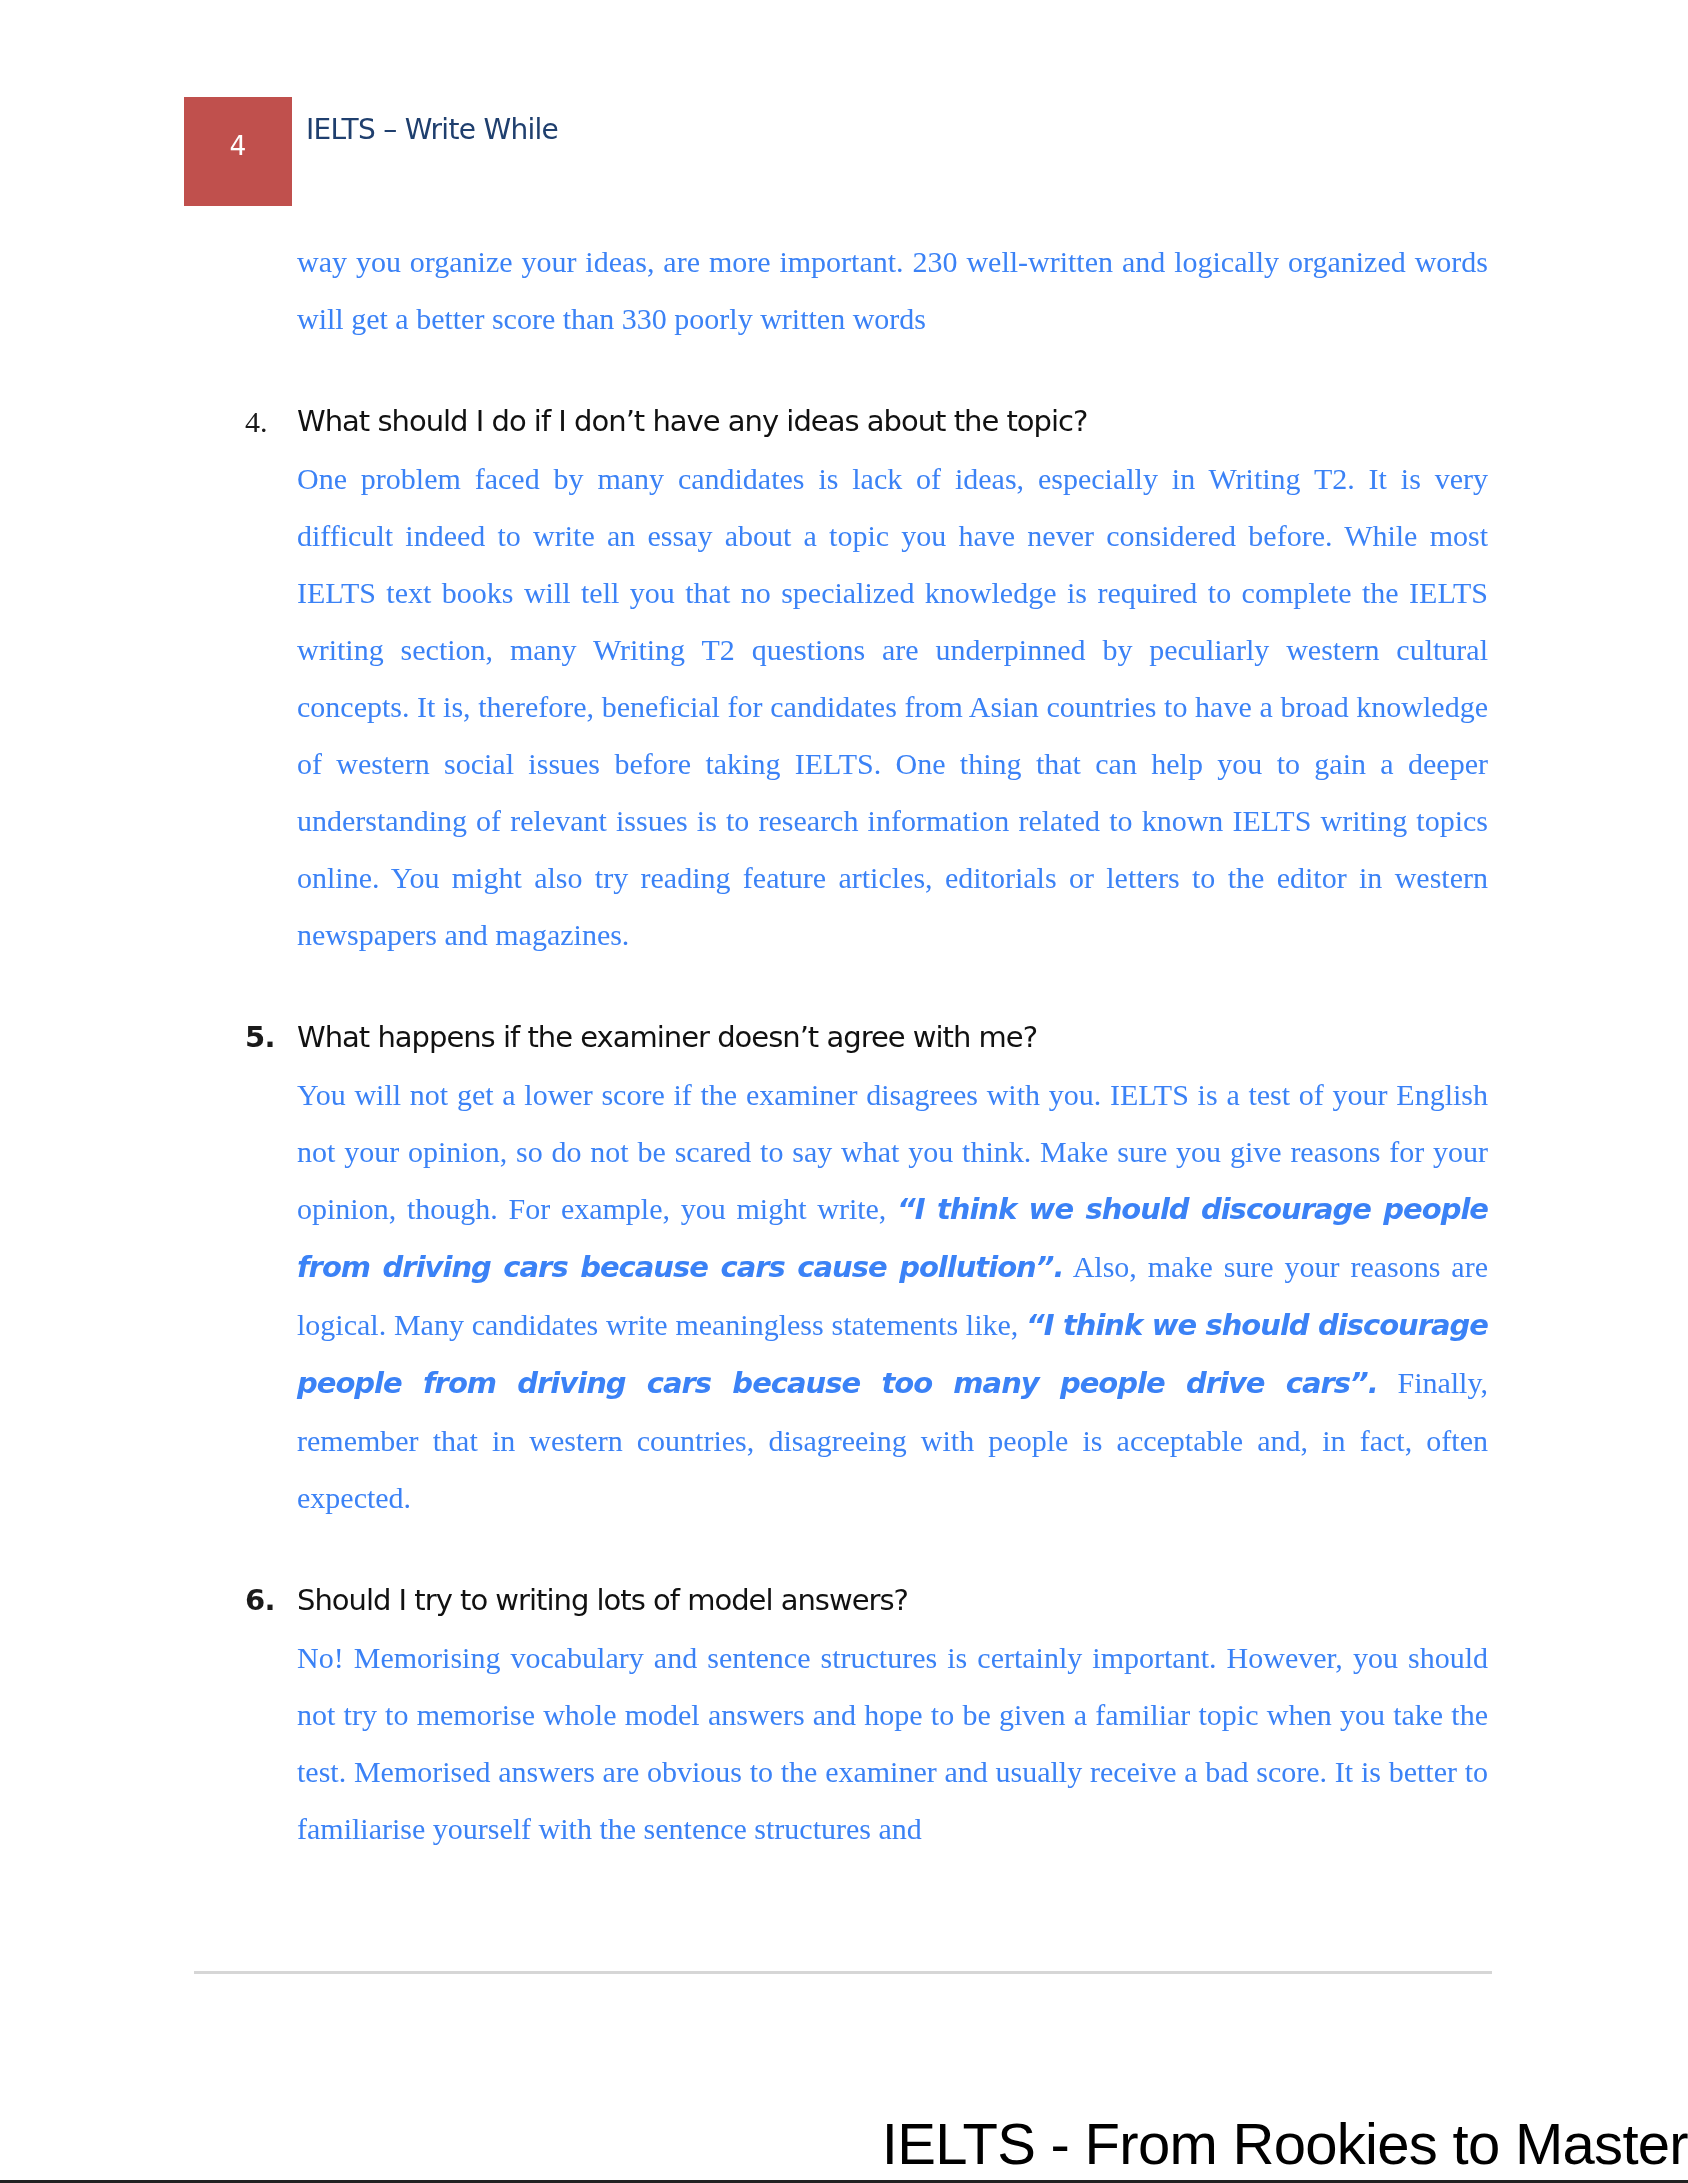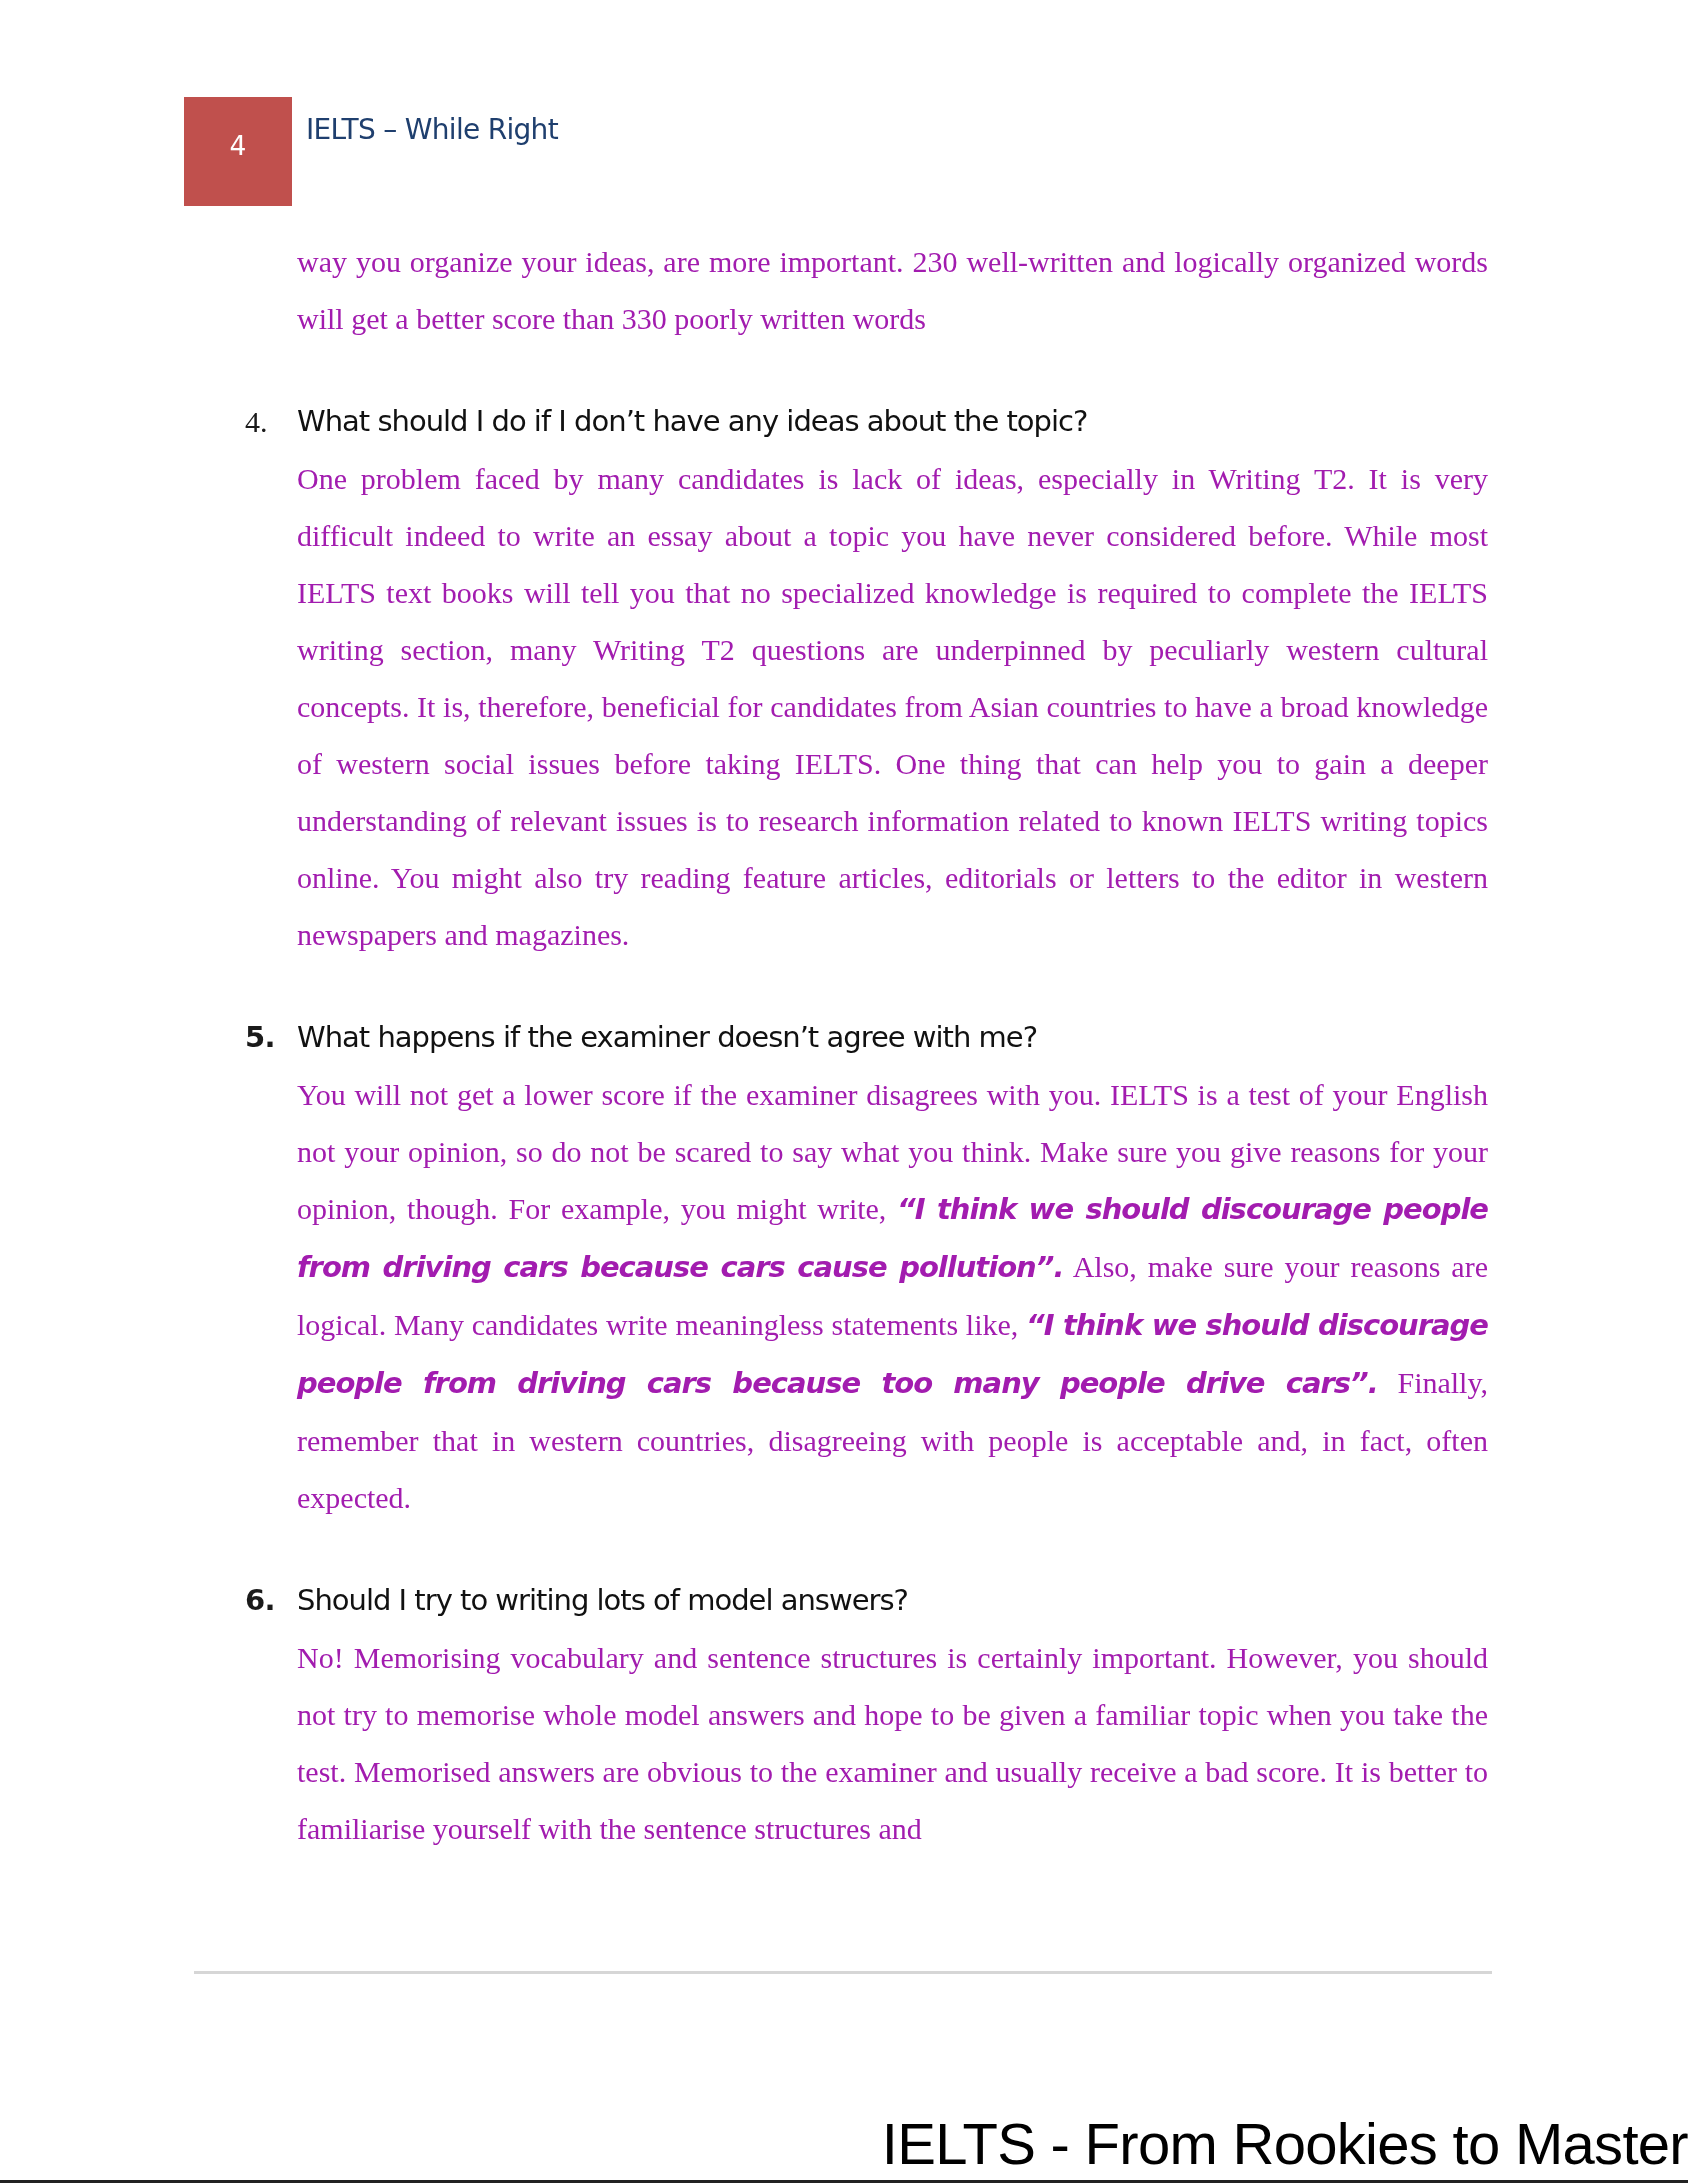--- a/index.html
+++ b/index.html
@@ -4,41 +4,41 @@
 <style>
   html, body { margin:0; padding:0; }
   body { width:1688px; height:2183px; background:#ffffff; position:relative; overflow:hidden; }
   .page-num-box { position:absolute; left:184px; top:97px; width:108px; height:109px; background:#c0504d; }
   .page-num { position:absolute; left:0; right:0; top:33px; text-align:center; color:#ffffff;
     font-family:"DejaVu Sans", sans-serif; font-size:26.5px; }
   .running-head { position:absolute; left:306px; top:113px; color:#1f3f6e;
     font-family:"DejaVu Sans", sans-serif; font-size:28px; letter-spacing:-0.7px; }
   .content { position:absolute; left:297px; top:233px; width:1191px; }
   p.body { margin:0; font-family:"Liberation Serif", serif; font-size:30px; line-height:57px;
-    color:#a21caf; text-align:justify; }
+    color:#3b82f6; text-align:justify; }
   .q { position:relative; margin-top:46px; }
   .q-num { position:absolute; left:-52px; top:0; font-family:"Liberation Serif", serif; font-size:30px;
     line-height:57px; color:#1a1a1a; }
   .q-num.bold { font-family:"DejaVu Sans", sans-serif; font-weight:bold; font-size:29px; letter-spacing:-0.7px; }
   .q-title { font-family:"DejaVu Sans", sans-serif; font-weight:normal; font-size:29px; line-height:57px;
     color:#111; letter-spacing:-1px; margin:0; }
   .quote { font-family:"DejaVu Sans", sans-serif; font-weight:bold; font-style:italic; font-size:29px;
     letter-spacing:-1px; }
   .divider { position:absolute; left:194px; top:1971px; width:1298px; height:2.6px; background:#d6d6d6; }
   .footer { position:absolute; left:0; width:1688px; top:2110px; text-align:right;
     font-family:"Liberation Sans", sans-serif; font-size:58px; color:#000; letter-spacing:-0.7px; }
   .bottom-rule { position:absolute; left:0; width:1688px; top:2180px; height:3.3px; background:#222; }
 </style>
 </head>
 <body>
 
 <div class="page-num-box">
   <div class="page-num">4</div>
 </div>
-<div class="running-head">IELTS – While Right</div>
+<div class="running-head">IELTS – Write While</div>
 
 <div class="content">
   <p class="body">way you organize your ideas, are more important. 230 well-written and logically organized words will get a better score than 330 poorly written words</p>
 
   <div class="q">
     <span class="q-num">4.</span>
     <p class="q-title">What should I do if I don’t have any ideas about the topic?</p>
     <p class="body">One problem faced by many candidates is lack of ideas, especially in Writing T2. It is very difficult indeed to write an essay about a topic you have never considered before. While most IELTS text books will tell you that no specialized knowledge is required to complete the IELTS writing section, many Writing T2 questions are underpinned by peculiarly western cultural concepts. It is, therefore, beneficial for candidates from Asian countries to have a broad knowledge of western social issues before taking IELTS. One thing that can help you to gain a deeper understanding of relevant issues is to research information related to known IELTS writing topics online. You might also try reading feature articles, editorials or letters to the editor in western newspapers and magazines.</p>
   </div>
 

